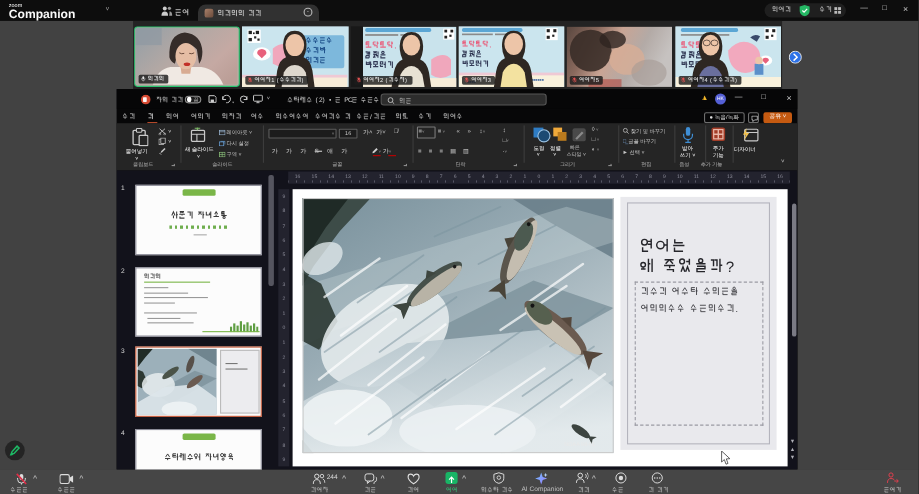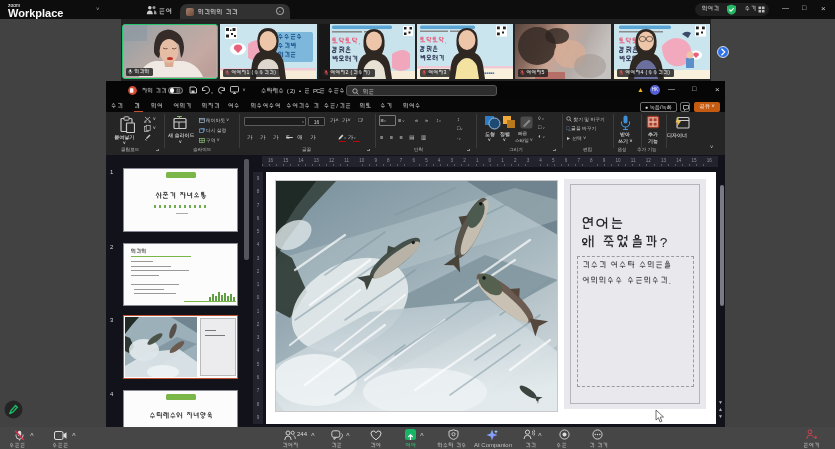--- a/index.html
+++ b/index.html
@@ -36,21 +36,21 @@
   .tile { position:absolute; top:5px; height:55px; overflow:hidden; }
   .nlabel { position:absolute; left:3px; bottom:2.5px; height:8px; background:rgba(28,28,28,.82);
     border-radius:1.5px; display:flex; align-items:center; gap:1.5px; padding:0 3px 0 2px; }
 </style>
 </head>
 <body>
 <div id="stage">
   <div class="abs" id="desk"></div>
   <div class="abs" id="ztitle">
     <div class="abs" style="left:8px;top:1.5px;font-size:5px;color:#fff;">zoom</div>
-    <div class="abs" style="left:8px;top:6.5px;font-size:11px;font-weight:bold;color:#fafafa;">Workplace</div>
+    <div class="abs" style="left:8px;top:6.5px;font-size:11px;font-weight:bold;color:#fafafa;">Companion</div>
     <div class="abs" style="left:96px;top:6px;font-size:6px;color:#aaa;">˅</div>
     <svg class="abs" style="left:146px;top:5px" width="11" height="10" viewBox="0 0 11 10">
         <circle cx="3.8" cy="2.8" r="1.8" fill="#ccc"></circle>
         <path d="M0.8 9.3 Q0.8 5.5 3.8 5.5 Q6.8 5.5 6.8 9.3 Z" fill="#ccc"></path>
         <circle cx="8" cy="2.6" r="1.5" fill="#999"></circle>
         <path d="M8.2 5.2 Q10.6 5.6 10.6 9.3 L7.8 9.3" fill="#999"></path>
       </svg>
     <svg class="abs" style="left:159px;top:6.5px" width="16" height="9">
         <path d="M0.6 1.8 H5.3" stroke="#e8e8e8" stroke-width="0.70"></path>
         <path d="M0.6 4.2 H5.3" stroke="#e8e8e8" stroke-width="0.70"></path>

